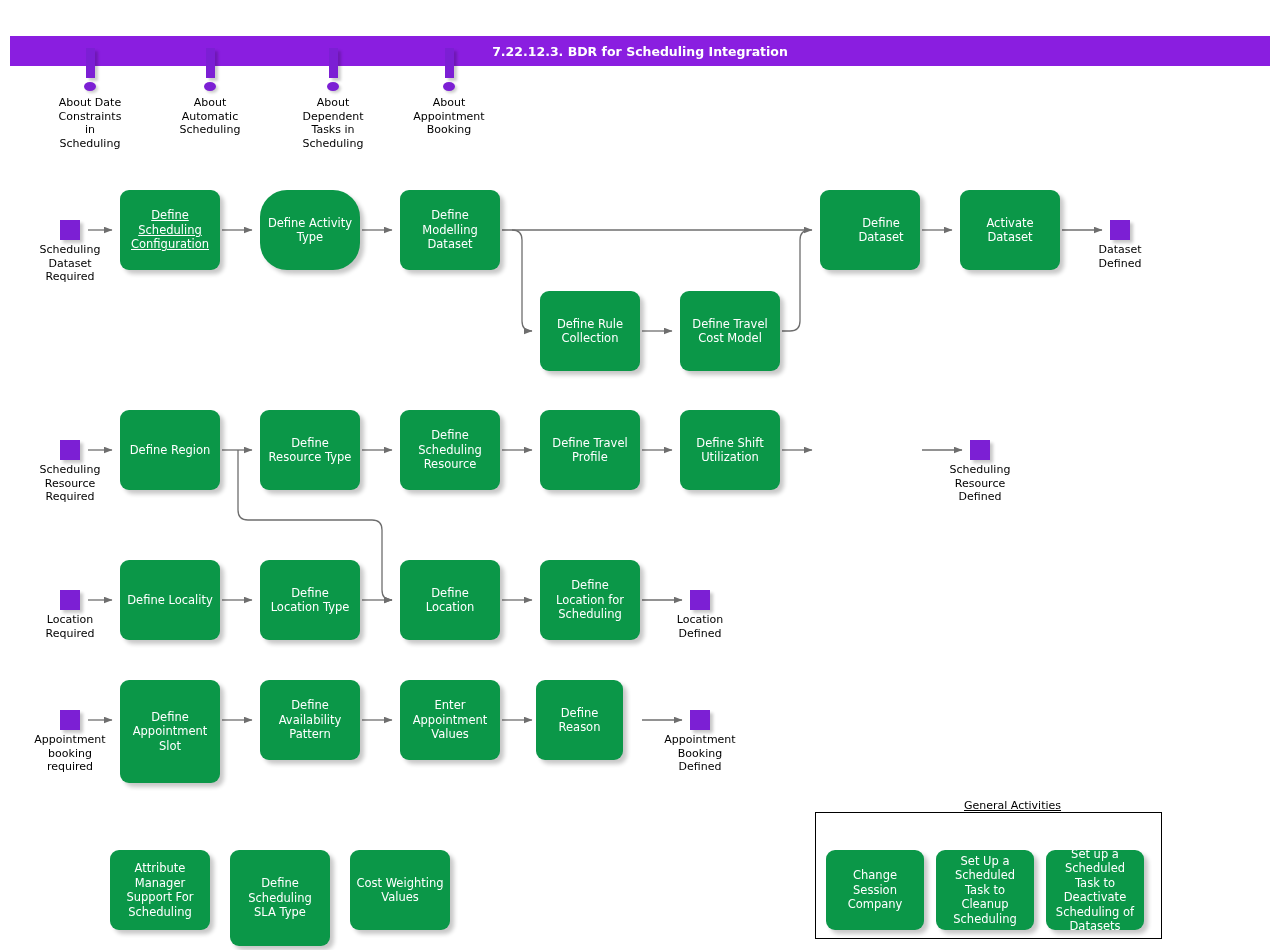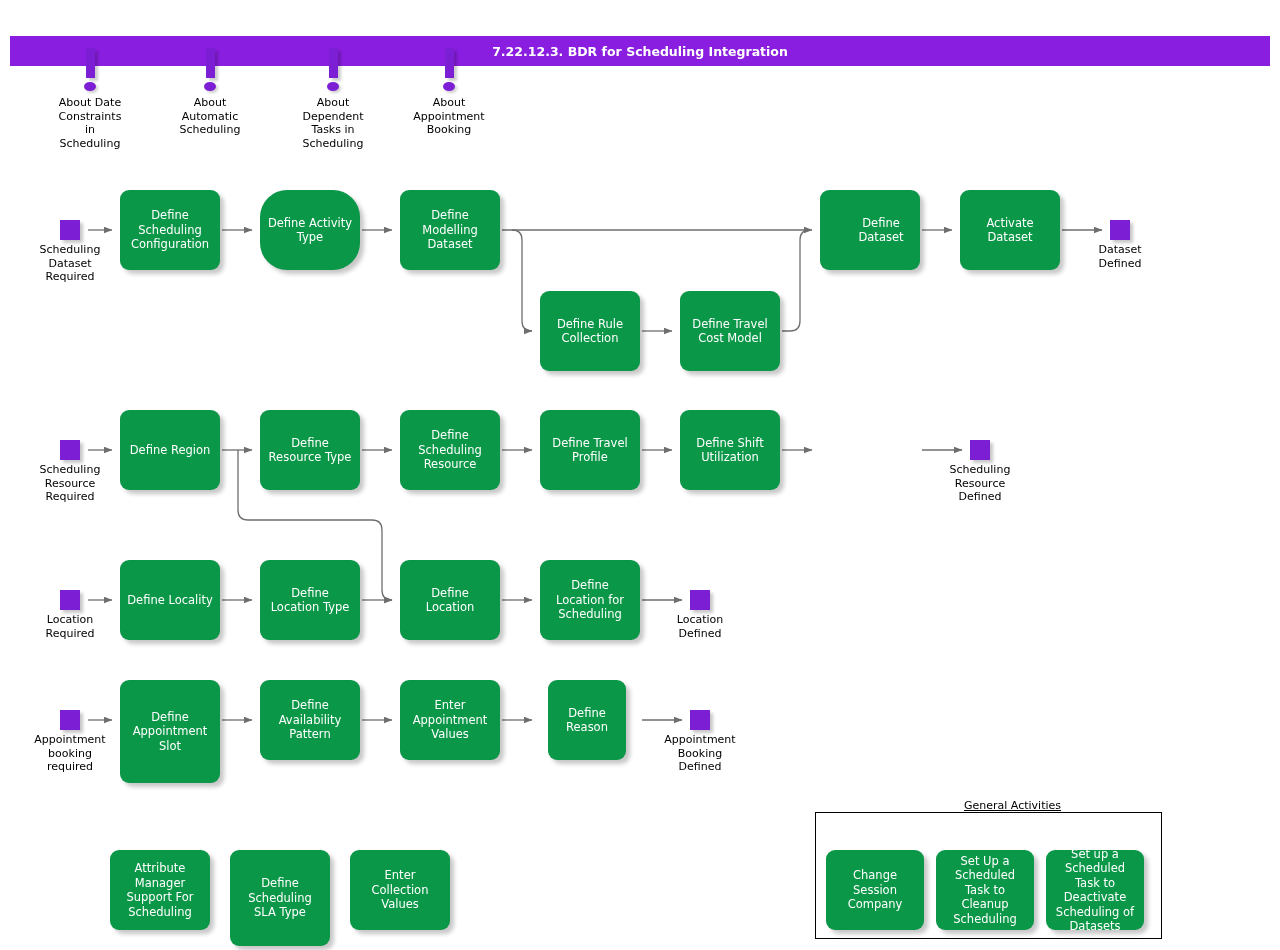--- a/index.html
+++ b/index.html
@@ -155,21 +155,21 @@
     <div class="nlabel">About
 Appointment
 Booking</div>
   </div>
 
   <div class="term" style="left:60px;top:220px;"></div>
   <div class="termlabel" style="left:10px;top:243px;width:120px;">Scheduling
 Dataset
 Required</div>
 
-  <div class="box" style="left:120px;top:190px;width:100px;height:80px;">
+  <div class="box" style="left:120px;top:190px;width:100px;height:80px;text-decoration:underline;">
     <span class="lbl">Define Scheduling Configuration</span>
   </div>
   <div class="box" style="left:260px;top:190px;width:100px;height:80px;border-radius:27px;">
     <span class="lbl">Define Activity Type</span>
   </div>
   <div class="box" style="left:400px;top:190px;width:100px;height:80px;">
     <span class="lbl">Define Modelling Dataset</span>
   </div>
   <div class="box" style="left:820px;top:190px;width:100px;height:80px;padding-left:28px;">
     <span class="lbl">Define Dataset</span>
@@ -243,37 +243,37 @@
 
   <div class="box" style="left:120px;top:680px;width:100px;height:103px;">
     <span class="lbl">Define Appointment Slot</span>
   </div>
   <div class="box" style="left:260px;top:680px;width:100px;height:80px;">
     <span class="lbl">Define Availability Pattern</span>
   </div>
   <div class="box" style="left:400px;top:680px;width:100px;height:80px;">
     <span class="lbl">Enter Appointment Values</span>
   </div>
-  <div class="box" style="left:548px;top:680px;width:78px;height:80px;">
+  <div class="box" style="left:536px;top:680px;width:87px;height:80px;">
     <span class="lbl">Define Reason</span>
   </div>
 
   <div class="term" style="left:690px;top:710px;"></div>
   <div class="termlabel" style="left:640px;top:733px;width:120px;">Appointment
 Booking
 Defined</div>
 
   <div class="box" style="left:110px;top:850px;width:100px;height:80px;">
     <span class="lbl">Attribute Manager Support For Scheduling</span>
   </div>
   <div class="box" style="left:230px;top:850px;width:100px;height:96px;">
     <span class="lbl">Define Scheduling SLA Type</span>
   </div>
   <div class="box" style="left:350px;top:850px;width:100px;height:80px;">
-    <span class="lbl">Enter Collection Values</span>
+    <span class="lbl">Cost Weighting Values</span>
   </div>
 
   <div class="group" style="left:815px;top:812px;width:345px;height:125px;"></div>
   <div class="grouplabel" style="left:960px;top:799px;">General Activities</div>
 
   <div class="box" style="left:826px;top:850px;width:98px;height:80px;">
     <span class="lbl">Change Session Company</span>
   </div>
   <div class="box" style="left:936px;top:850px;width:98px;height:80px;">
     <span class="lbl">Set Up a Scheduled Task to Cleanup Scheduling</span>

